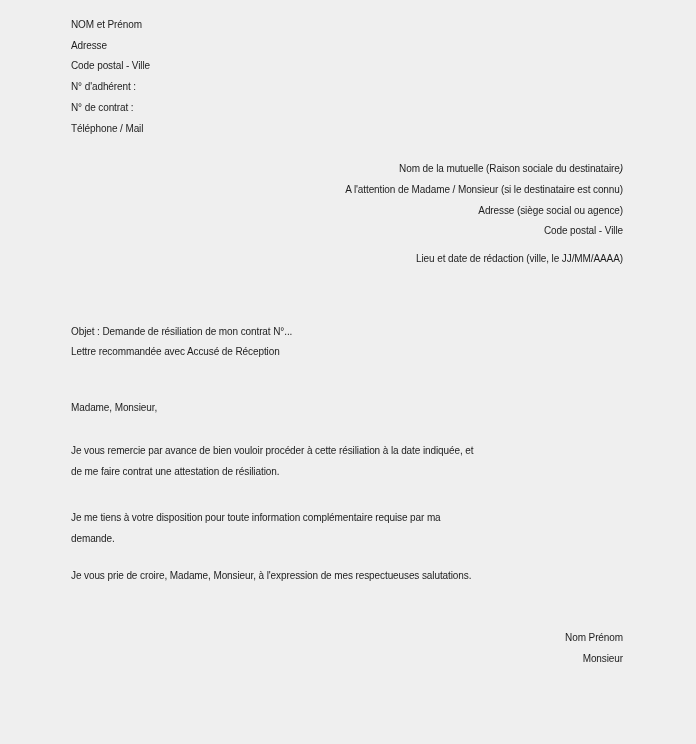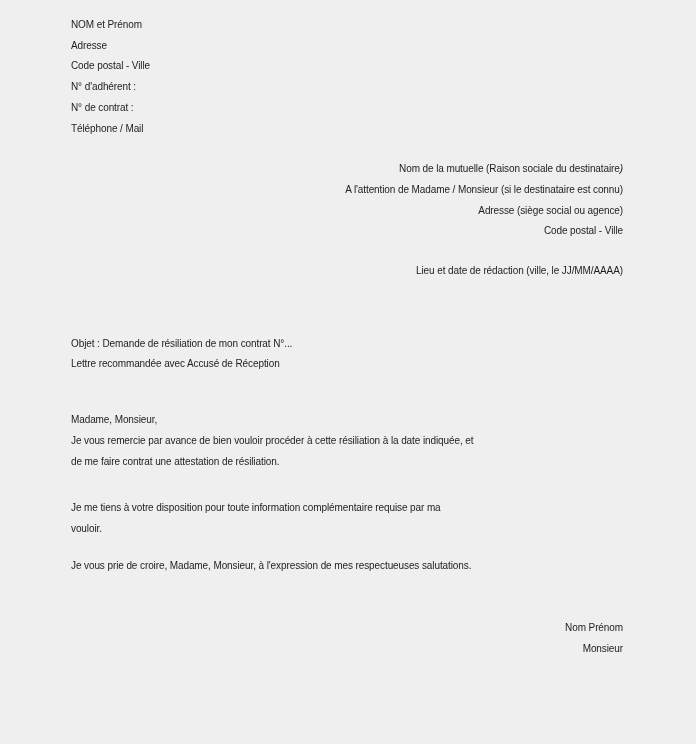--- a/index.html
+++ b/index.html
@@ -20,25 +20,25 @@
     padding: 15px 73px 0 71px;
     overflow: hidden;
   }
   .line {
     white-space: nowrap;
   }
   .right {
     text-align: right;
   }
   .recipient  { margin-top: 20px; }
-  .dateline   { margin-top: 19px; }
+  .dateline   { margin-top: 7px; }
   .subject    { margin-top: 52px; }
   .salutation { margin-top: 35px; }
   .para-1     { margin-top: 18px; }
-  .para-2     { }
+  .para-2     { margin-top: 22px; }
   .para-3     { margin-top: 26px; }
   .para-4     { margin-top: 16px; }
   .signature  { margin-top: 42px; }
   .italic     { font-style: italic; }
 </style>
 </head>
 <body>
 
 <div class="page">
 
@@ -72,21 +72,21 @@
   </div>
 
 
   <div class="block para-2">
     <div class="line">Je vous remercie par avance de bien vouloir procéder à cette résiliation à la date indiquée, et</div>
     <div class="line">de me faire contrat une attestation de résiliation.</div>
   </div>
 
   <div class="block para-3">
     <div class="line">Je me tiens à votre disposition pour toute information complémentaire requise par ma</div>
-    <div class="line">vouloir.</div>
+    <div class="line">demande.</div>
   </div>
 
   <div class="block para-4">
     <div class="line">Je vous prie de croire, Madame, Monsieur, à l'expression de mes respectueuses salutations.</div>
   </div>
 
   <div class="block signature right">
     <div class="line">Nom Prénom</div>
     <div class="line">Monsieur</div>
   </div>

